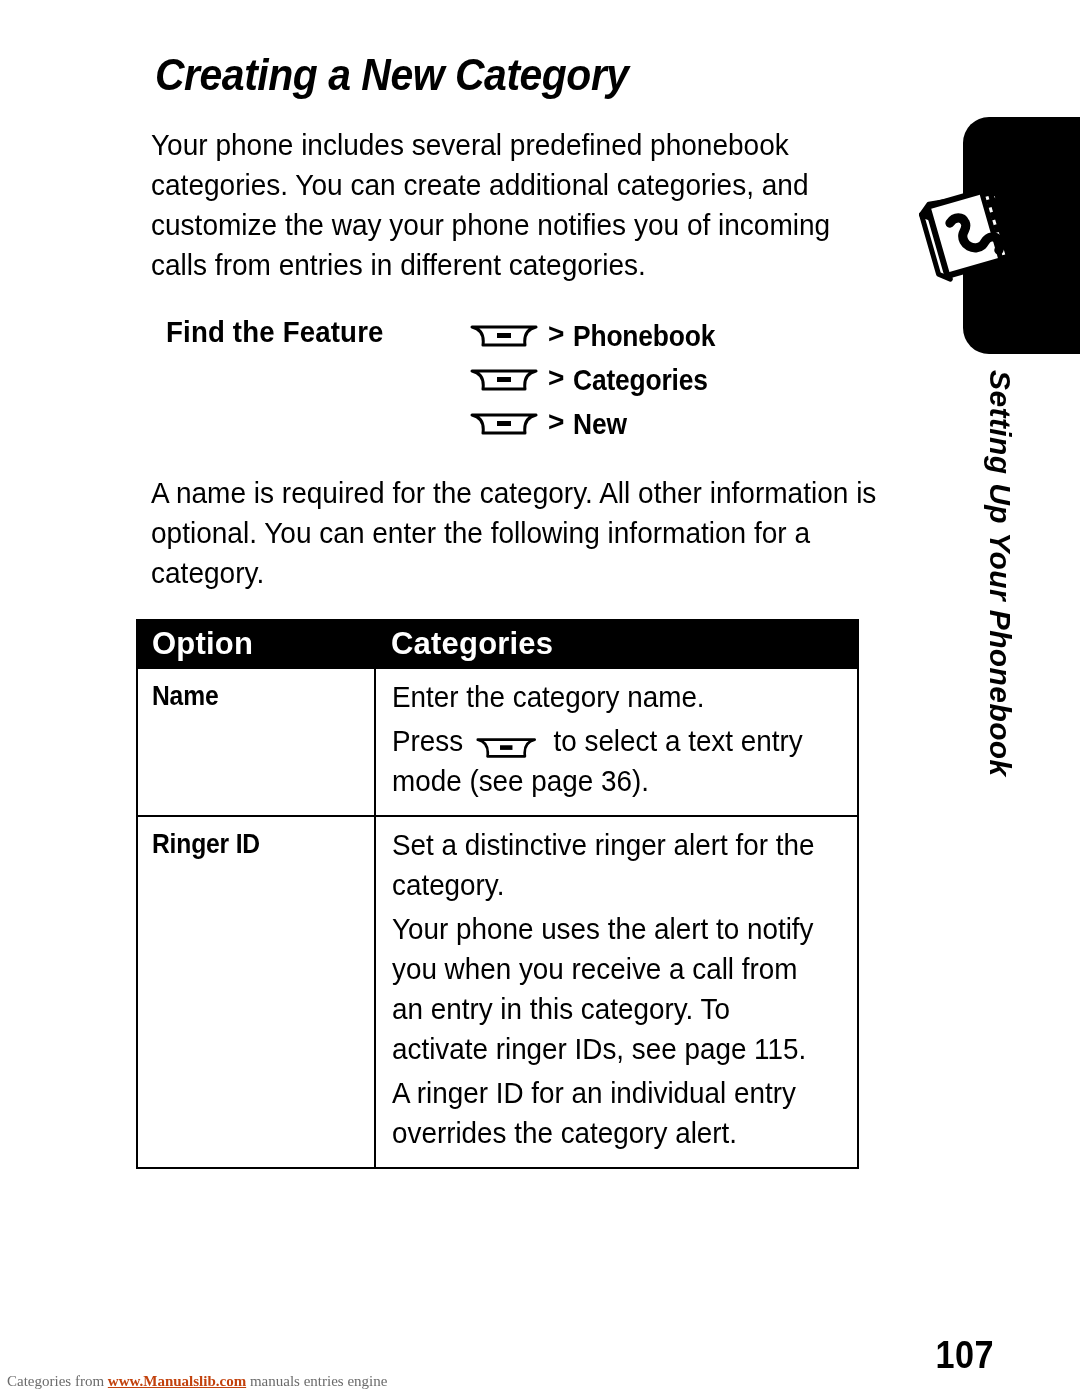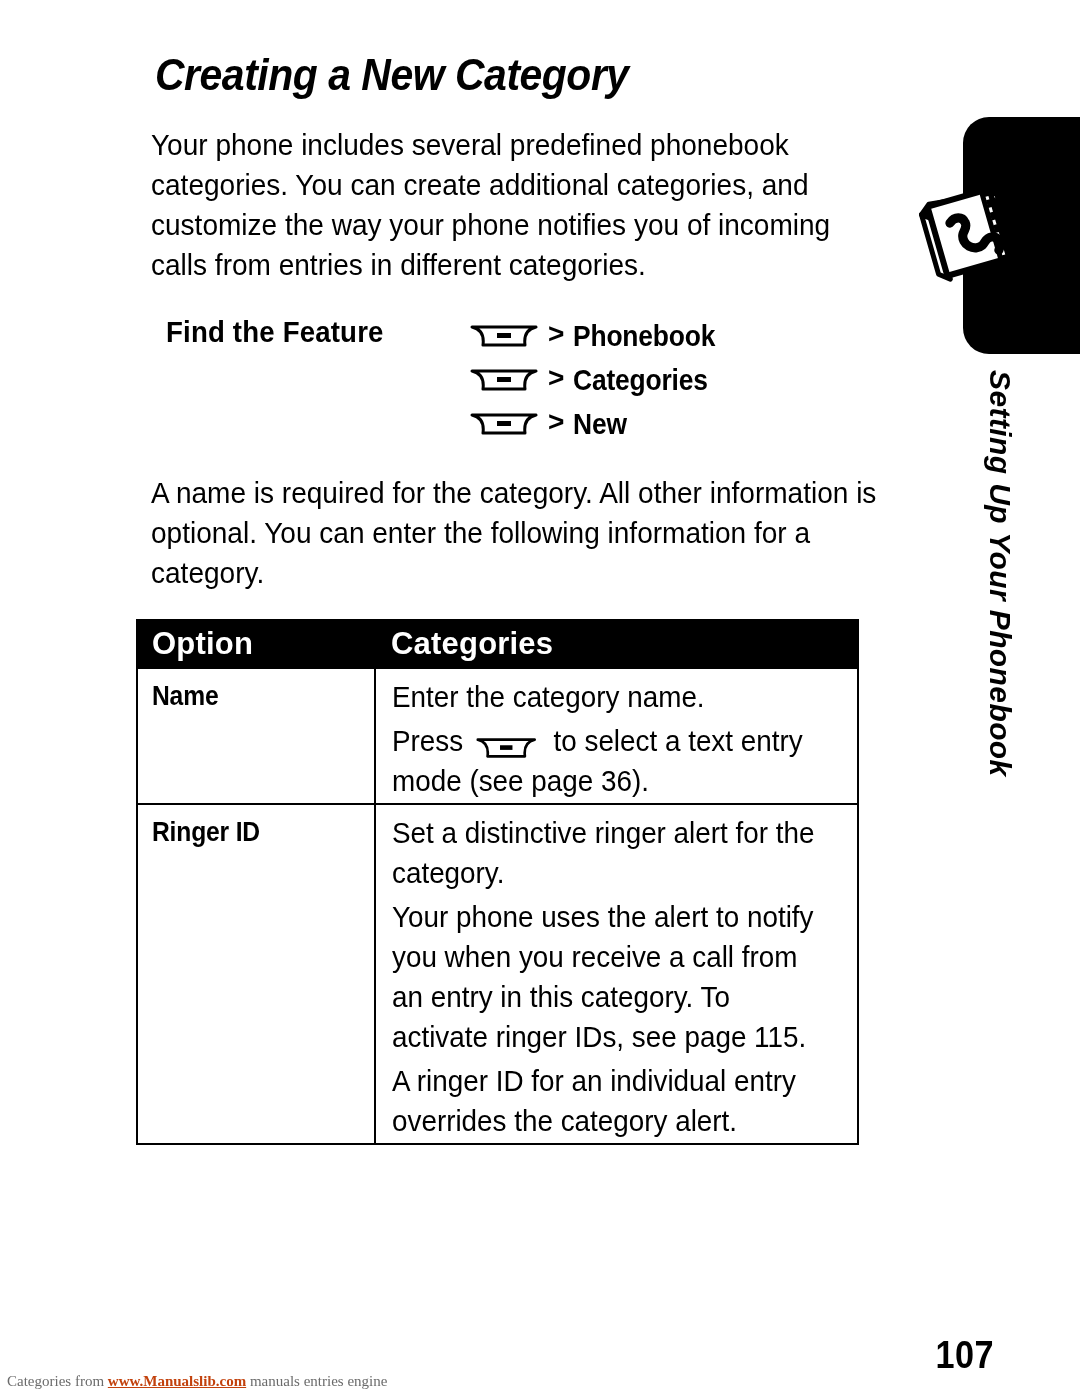--- a/index.html
+++ b/index.html
@@ -201,21 +201,21 @@
   .opt-name {
     font-family: "Liberation Sans Narrow", "Liberation Sans", sans-serif;
     font-weight: bold;
     font-size: 28px;
     letter-spacing: -0.2px;
     transform: scaleX(0.88);
     transform-origin: left top;
     white-space: nowrap;
   }
   .opt-table td.desc-cell {
-    padding: 8px 12px 2px 16px;
+    padding: 8px 12px 14px 16px;
   }
   .desc-para {
     font-size: 29px;
     line-height: 40px;
     margin: 0 0 4px 0;
     transform: scaleX(0.96);
     transform-origin: left top;
   }
   .desc-para:last-child { margin-bottom: 0; }
 

